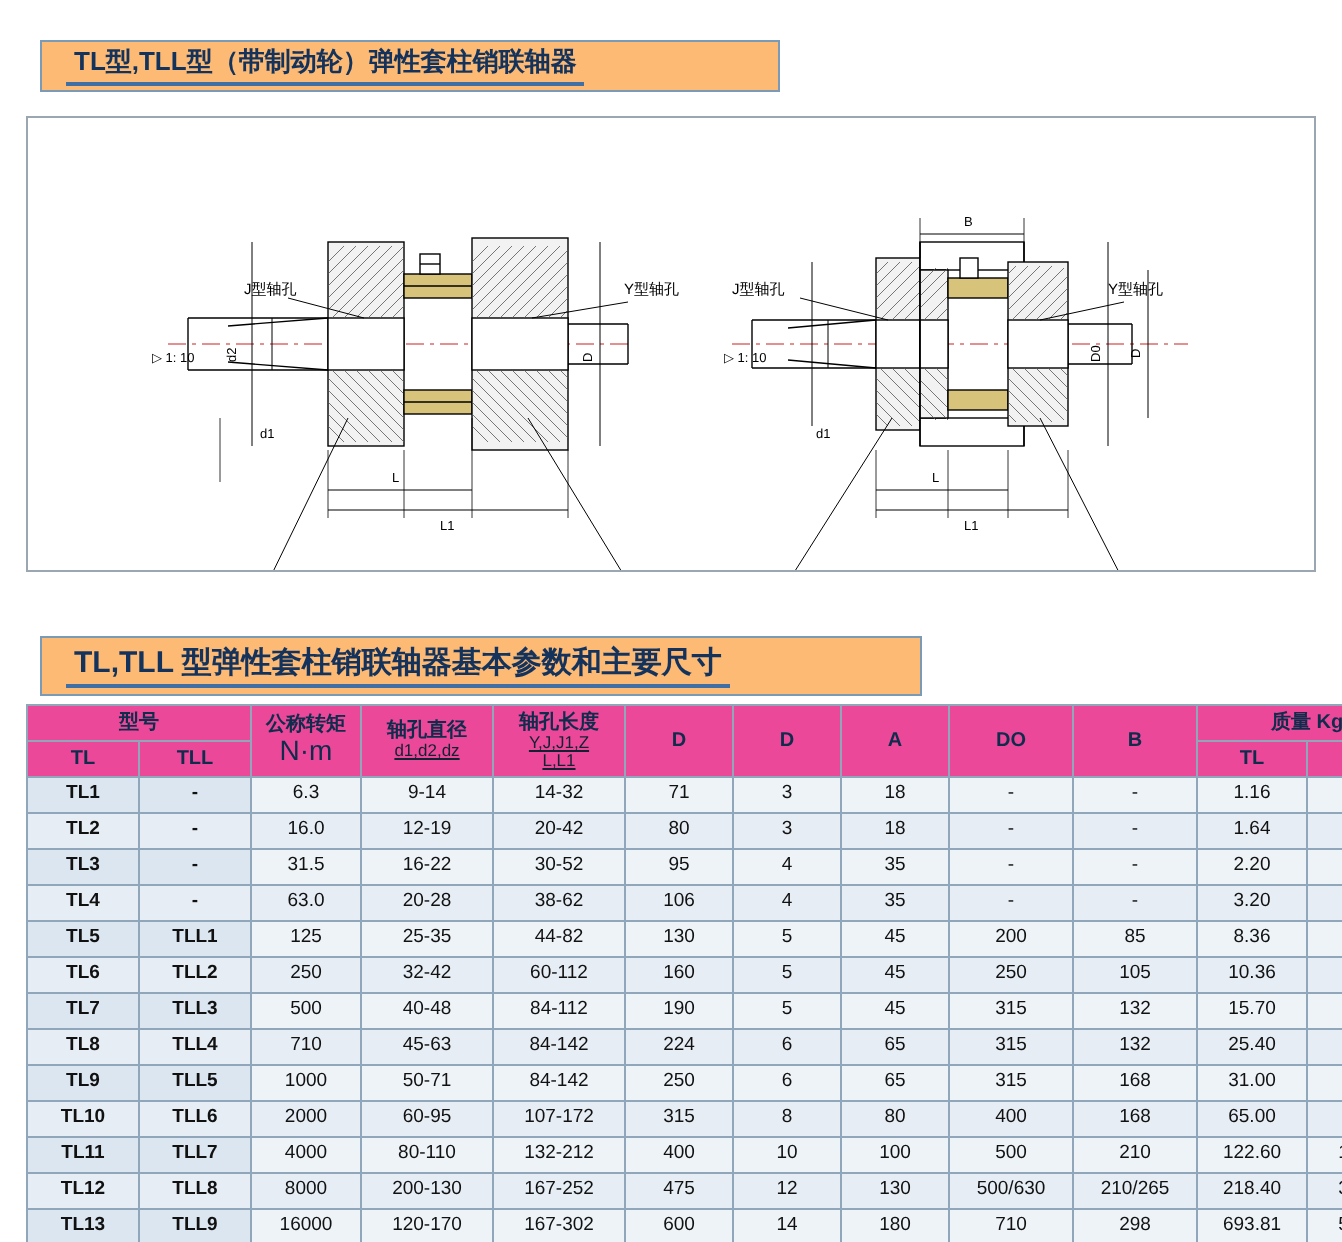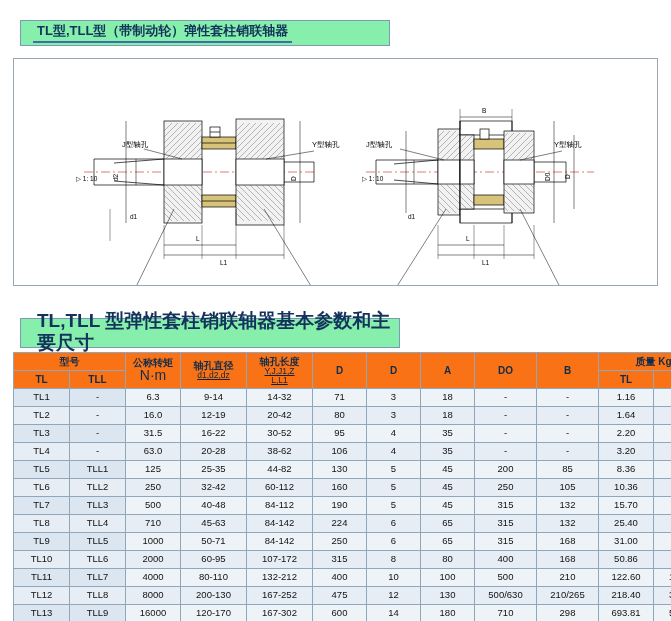--- a/index.html
+++ b/index.html
@@ -19,21 +19,21 @@
     position: relative;
     width: 671px;
     height: 621px;
   }
 
   
   .title-bar {
     position: absolute;
     box-sizing: border-box;
     border: 1px solid #7a9ab5;
-    background: #86efac;
+    background: #fdba74;
     display: flex;
     align-items: center;
     padding-left: 12px;
     font-weight: bold;
     color: #14335c;
   }
   .title-bar .tb-inner {
     display: inline-block;
     border-bottom: 2px solid #3f6fa5;
     padding: 1px 4px 2px 4px;
@@ -42,23 +42,23 @@
   #title-top {
     left: 20px;
     top: 20px;
     width: 370px;
     height: 26px;
     font-size: 13px;
   }
   #title-table {
     left: 20px;
     top: 318px;
-    width: 380px;
+    width: 441px;
     height: 30px;
-    font-size: 19px;
+    font-size: 15px;
   }
 
   
   #drawing-panel {
     position: absolute;
     left: 13px;
     top: 58px;
     width: 645px;
     height: 228px;
     box-sizing: border-box;
@@ -85,33 +85,33 @@
   }
   table.spec th, table.spec td {
     border: 1px solid #8fa6bb;
     text-align: center;
     vertical-align: middle;
     padding: 1px 1px;
     line-height: 1.1;
     height: 15px;
   }
   table.spec thead th {
-    background: #f97316;
+    background: #ec4899;
     font-weight: bold;
     color: #0f2c4d;
     font-size: 10px;
   }
   table.spec tbody td {
     background: #eef3f8;
   }
   table.spec tbody tr:nth-child(even) td {
     background: #e6edf5;
   }
   table.spec tbody td.model {
-    font-weight: normal;
+    font-weight: bold;
     background: #dce6f0;
   }
   .sub {
     font-size: 8.5px;
     font-weight: normal;
     display: block;
     color: #123;
     text-decoration: underline;
   }
   .unit {
@@ -554,21 +554,21 @@
             <td class="model">TL10</td>
             <td class="model">TLL6</td>
             <td>2000</td>
             <td>60-95</td>
             <td>107-172</td>
             <td>315</td>
             <td>8</td>
             <td>80</td>
             <td>400</td>
             <td>168</td>
-            <td>50.86</td>
+            <td>65.00</td>
             <td>92.6</td>
           </tr>
           <tr>
             <td class="model">TL11</td>
             <td class="model">TLL7</td>
             <td>4000</td>
             <td>80-110</td>
             <td>132-212</td>
             <td>400</td>
             <td>10</td>

